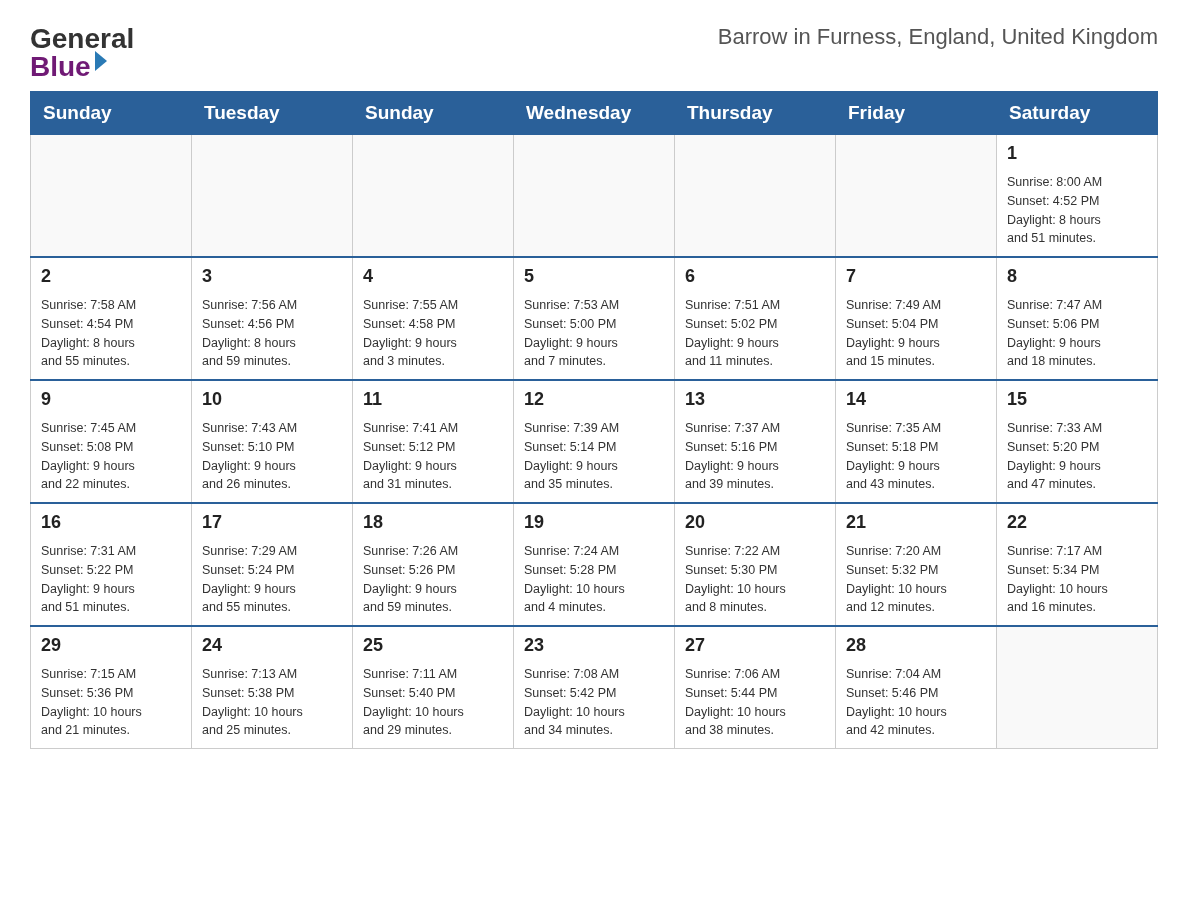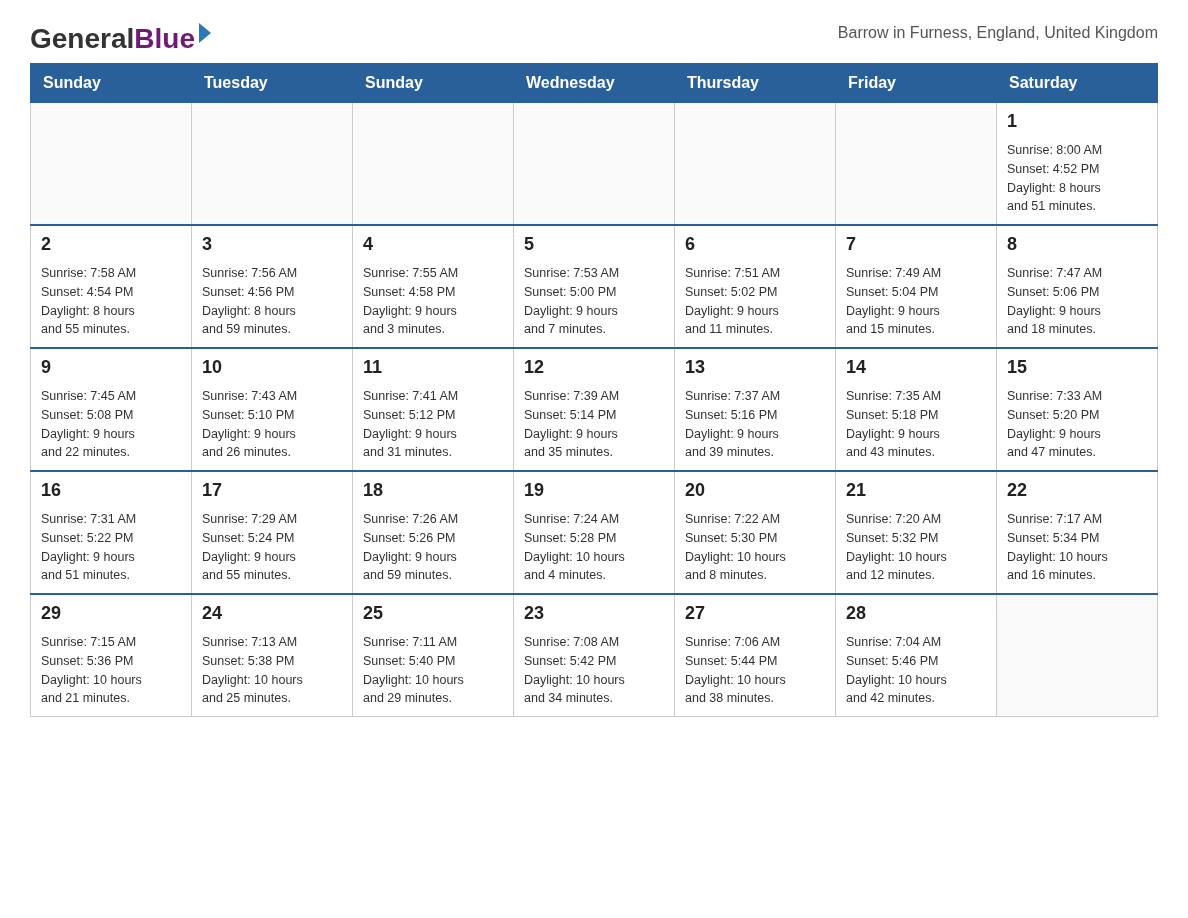--- a/index.html
+++ b/index.html
@@ -11,21 +11,21 @@
       padding: 20px 30px;
     }
     .header {
       display: flex;
       justify-content: space-between;
       align-items: flex-start;
       margin-bottom: 10px;
     }
     .logo {
       display: flex;
-      flex-direction: row;
+      flex-direction: column;
       align-items: flex-start;
       padding-top: 5px;
     }
     .logo-general {
       font-size: 28px;
       font-weight: bold;
       color: #333;
       line-height: 1;
     }
     .logo-blue {
@@ -49,33 +49,33 @@
     .title-section {
       text-align: right;
     }
     .month-title {
       font-size: 52px;
       font-weight: bold;
       color: #222;
       line-height: 1.1;
     }
     .location {
-      font-size: 16px;
+      font-size: 22px;
       color: #555;
       margin-top: 4px;
     }
     .calendar {
       width: 100%;
       border-collapse: collapse;
       margin-top: 10px;
     }
     .calendar th {
       background-color: #2a6099;
       color: #fff;
-      font-size: 16px;
+      font-size: 19px;
       font-weight: bold;
       padding: 10px 12px;
       text-align: left;
       border: 1px solid #2a6099;
     }
     .calendar td {
       border: 1px solid #ccc;
       vertical-align: top;
       padding: 8px 10px;
       width: calc(100% / 7);

